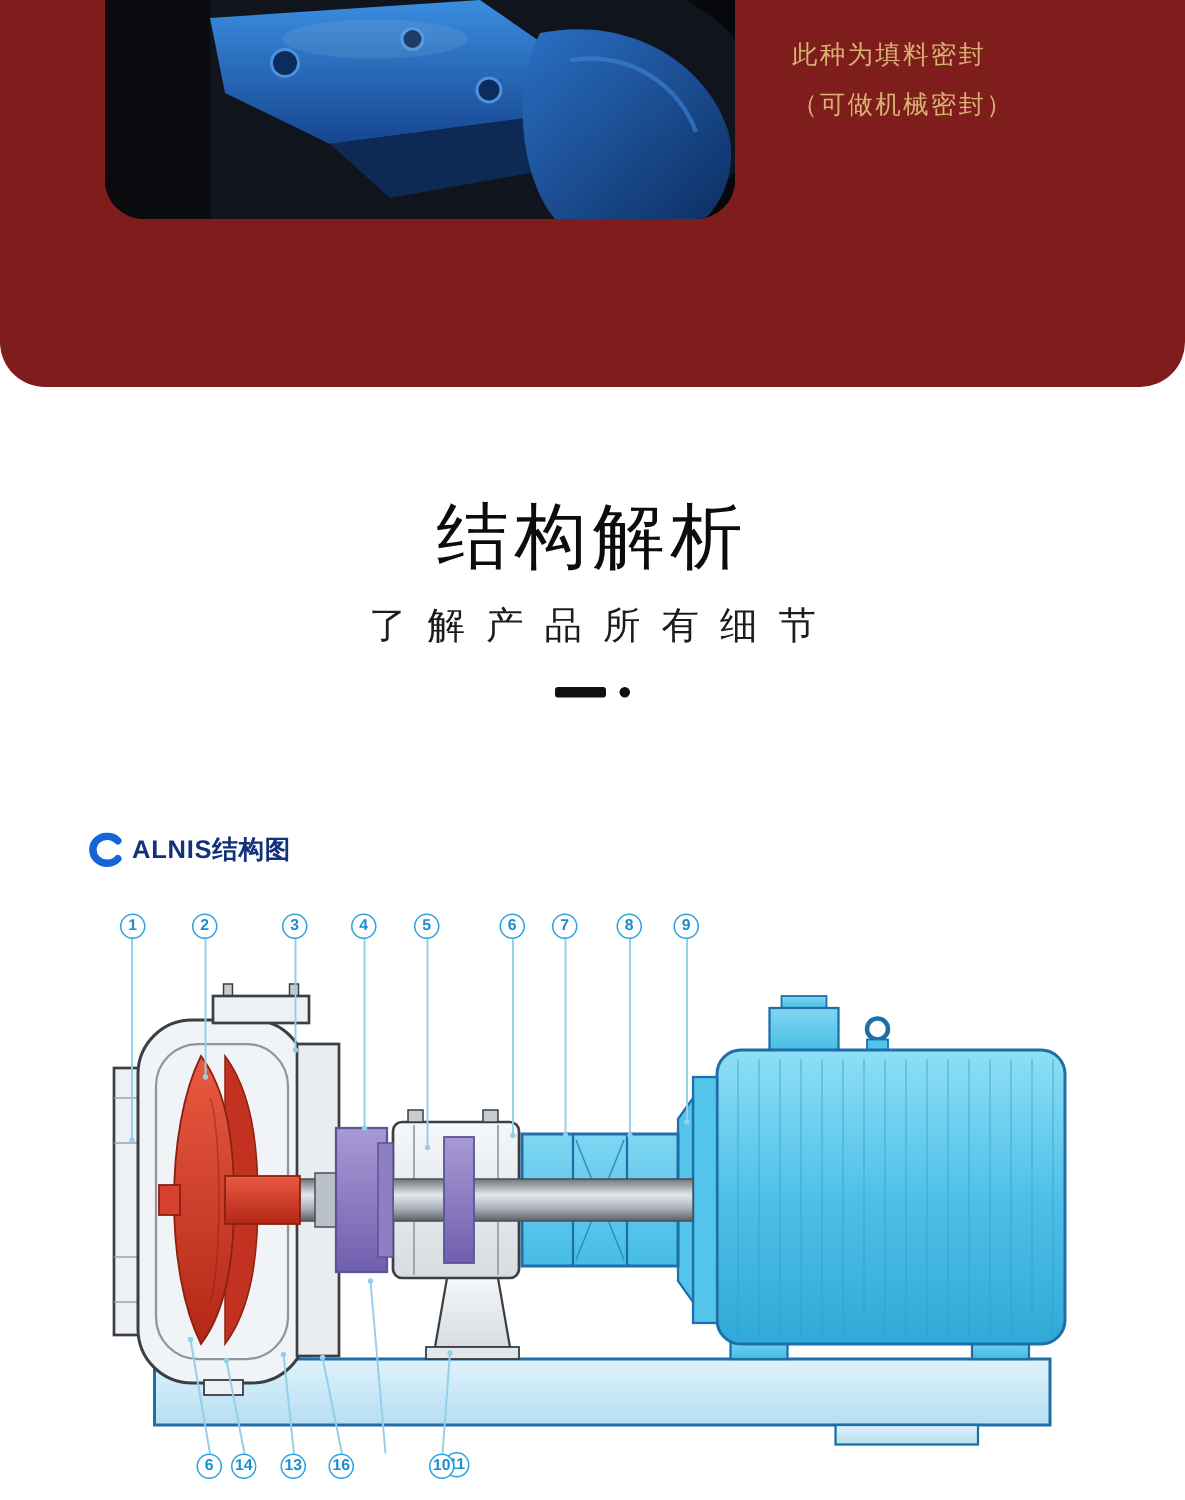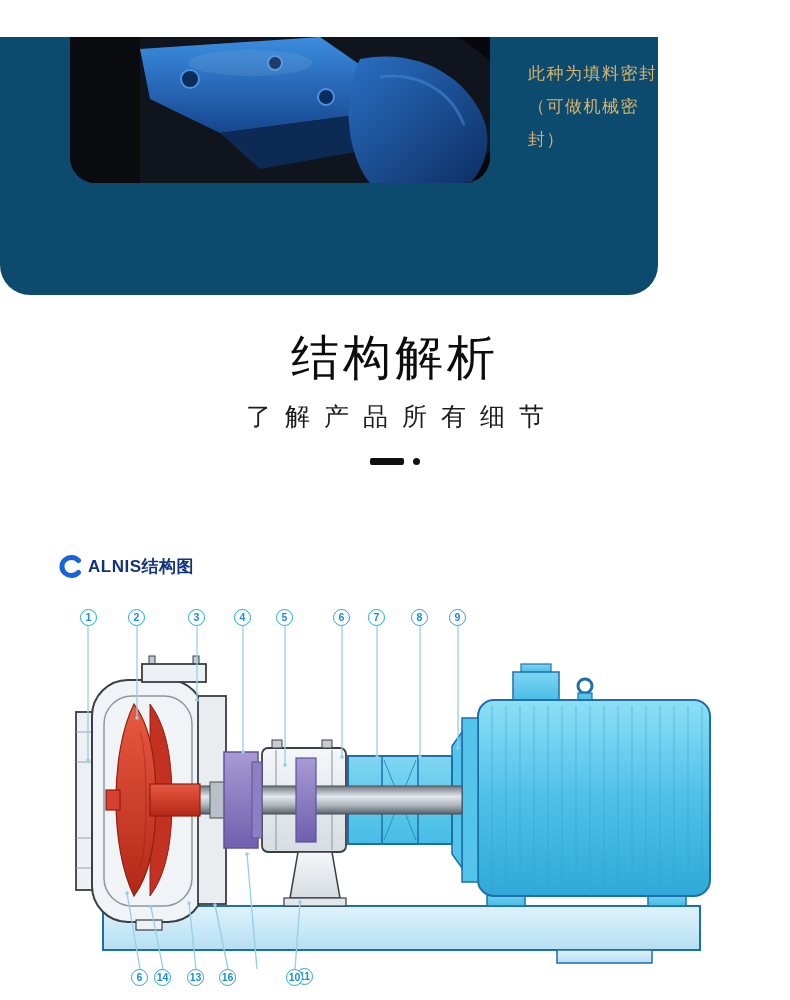--- a/index.html
+++ b/index.html
@@ -5,24 +5,23 @@
   * { margin:0; padding:0; box-sizing:border-box; }
   html,body { width:790px; height:1000px; }
   body {
     position:relative;
     background:#ffffff;
     font-family:"Liberation Sans", sans-serif;
     overflow:hidden;
   }
   
   .hero {
-    position:absolute; left:0; top:0; width:658px; height:258px;
-    background:#0c4a6e;
+    position:absolute; left:0; top:0; width:790px; height:258px;
+    background:#7f1d1d;
     border-radius:0 0 30px 30px;
-    margin-top:37px;
   }
   .hero-photo {
     position:absolute; left:70px; top:0; width:420px; height:146px;
     border-radius:0 0 26px 26px; overflow:hidden; background:#07080c;
   }
   .hero-caption {
     position:absolute; left:528px; top:20px;
     color:#d6b36e; font-size:17px; line-height:1.95; letter-spacing:1.5px;
   }
   

